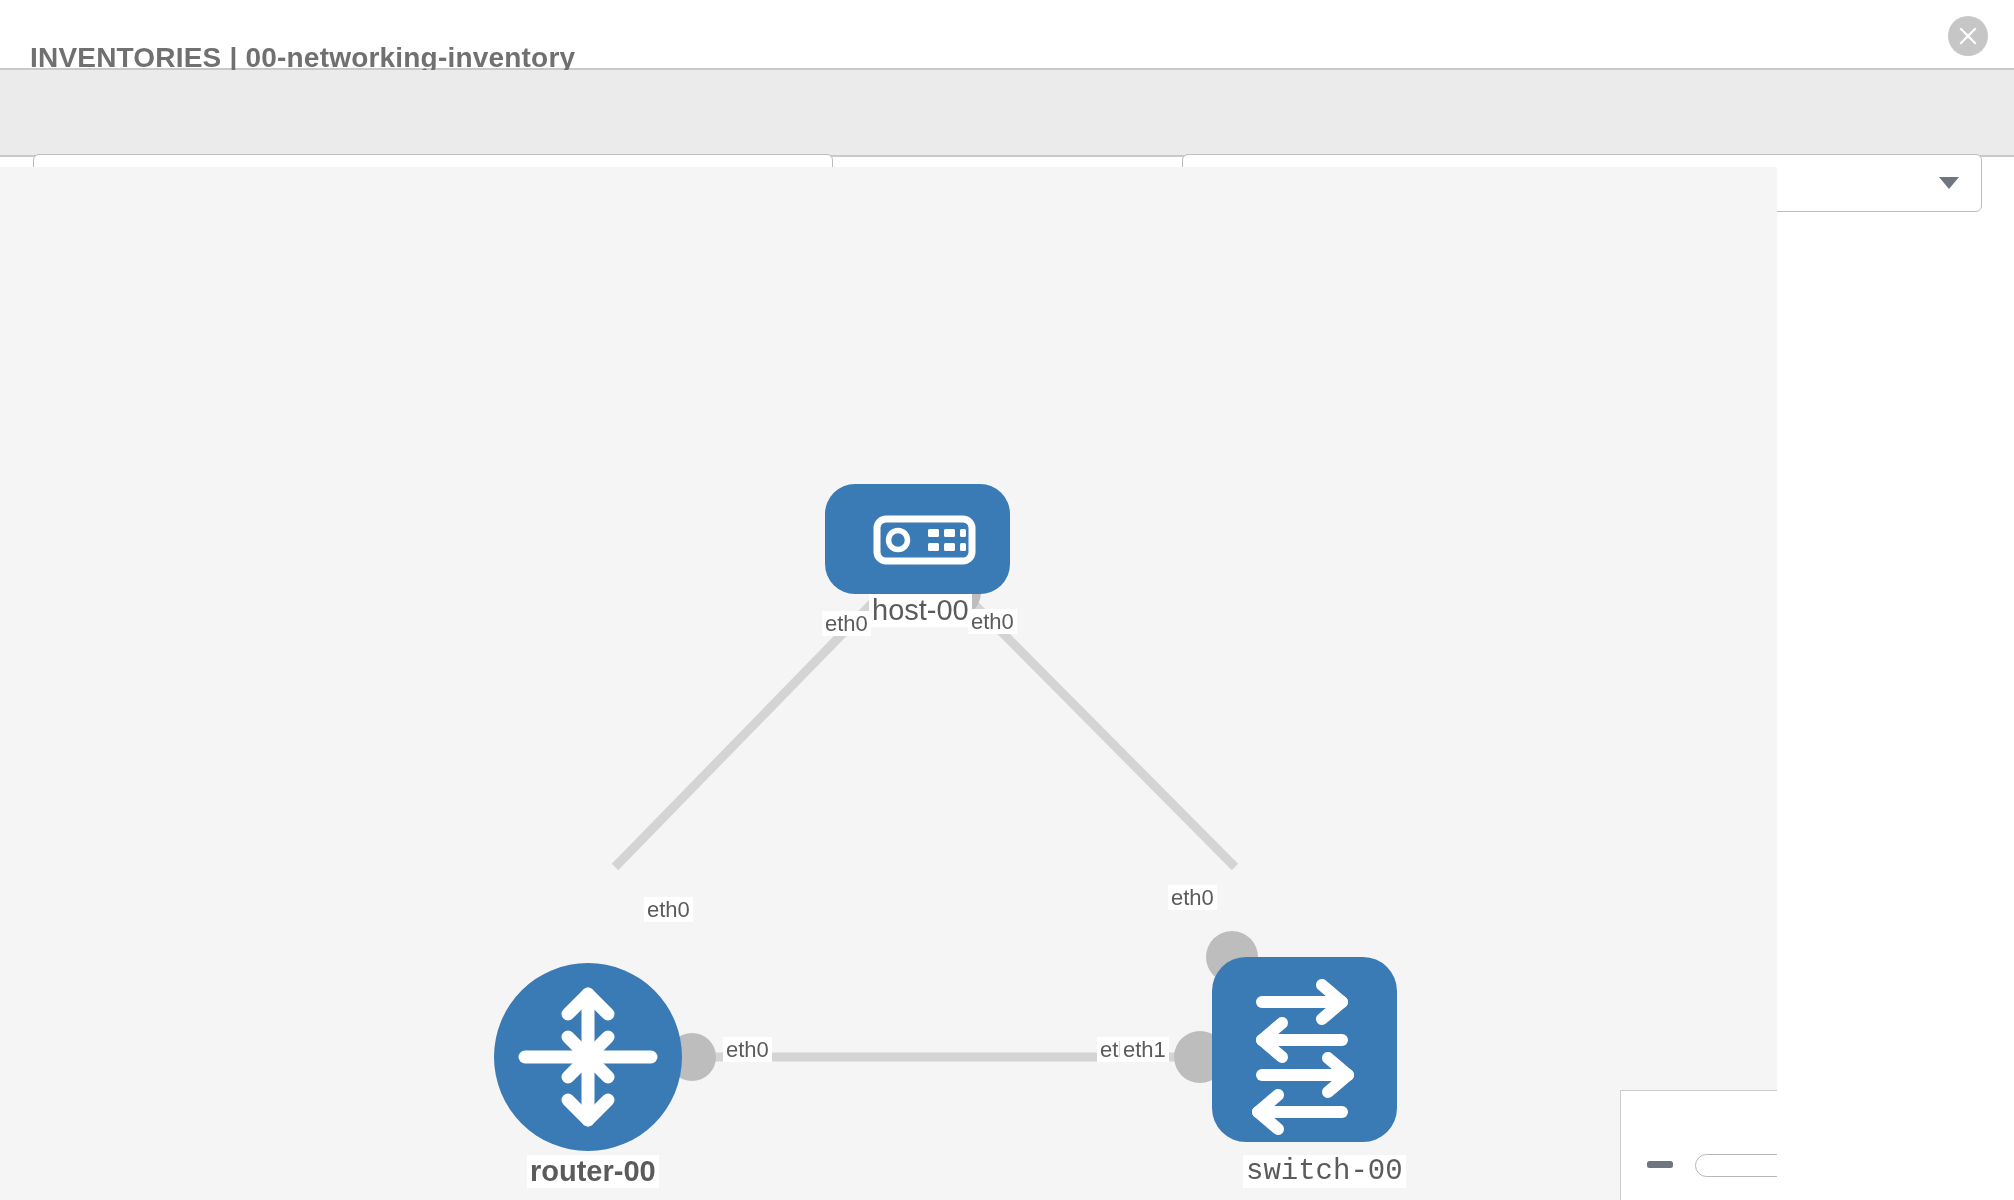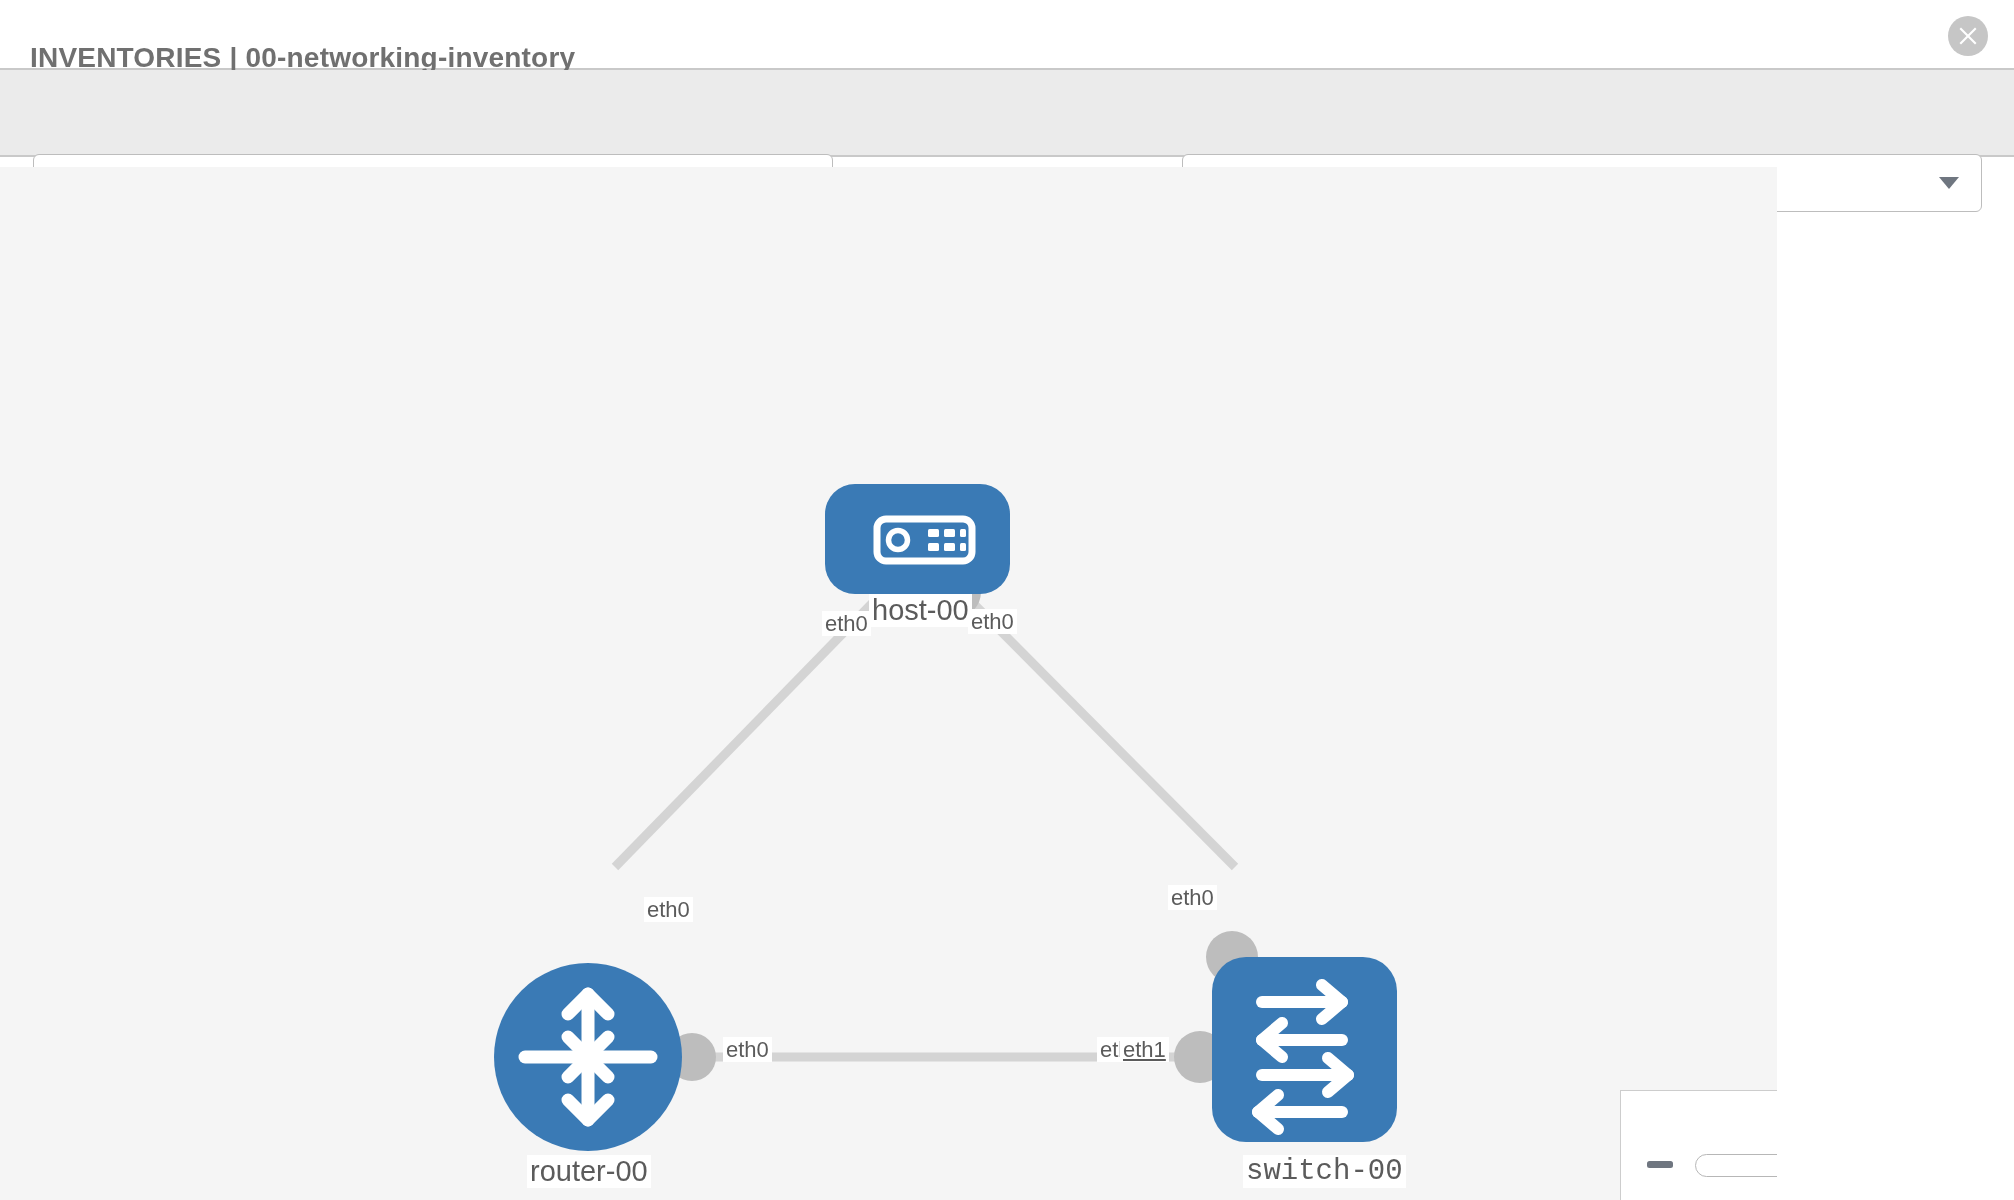--- a/index.html
+++ b/index.html
@@ -321,23 +321,23 @@
 
     <div class="node-label label-iface" style="left:822px; top:444px;">eth0</div>
     <div class="node-label label-node" style="left:869px; top:427px;">host-00</div>
     <div class="node-label label-iface" style="left:968px; top:442px;">eth0</div>
 
     <div class="node-label label-iface" style="left:644px; top:730px;">eth0</div>
     <div class="node-label label-iface" style="left:1168px; top:718px;">eth0</div>
 
     <div class="node-label label-iface" style="left:723px; top:870px;">eth0</div>
     <div class="node-label label-iface" style="left:1097px; top:870px;">eth</div>
-    <div class="node-label label-iface" style="left:1120px; top:870px;text-decoration:underline;">eth1</div>
-
-    <div class="node-label label-node" style="left:527px; top:988px;">router-00</div>
+    <div class="node-label label-iface" style="left:1120px; top:870px;">eth1</div>
+
+    <div class="node-label label-node" style="left:527px; top:988px;font-weight:bold;">router-00</div>
     <div class="node-label label-node" style="left:1243px; top:988px;font-family:Liberation Mono, monospace;">switch-00</div>
 
     <div class="zoom-panel" style="top:923px;">
       <div class="zoom-row">
         <div class="zoom-minus">
           <svg width="34" height="34" viewBox="0 0 34 34" aria-hidden="true">
             <rect x="4" y="14" width="26" height="7" rx="2.5" fill="#6f7680"></rect>
           </svg>
         </div>
         <div class="zoom-track">

